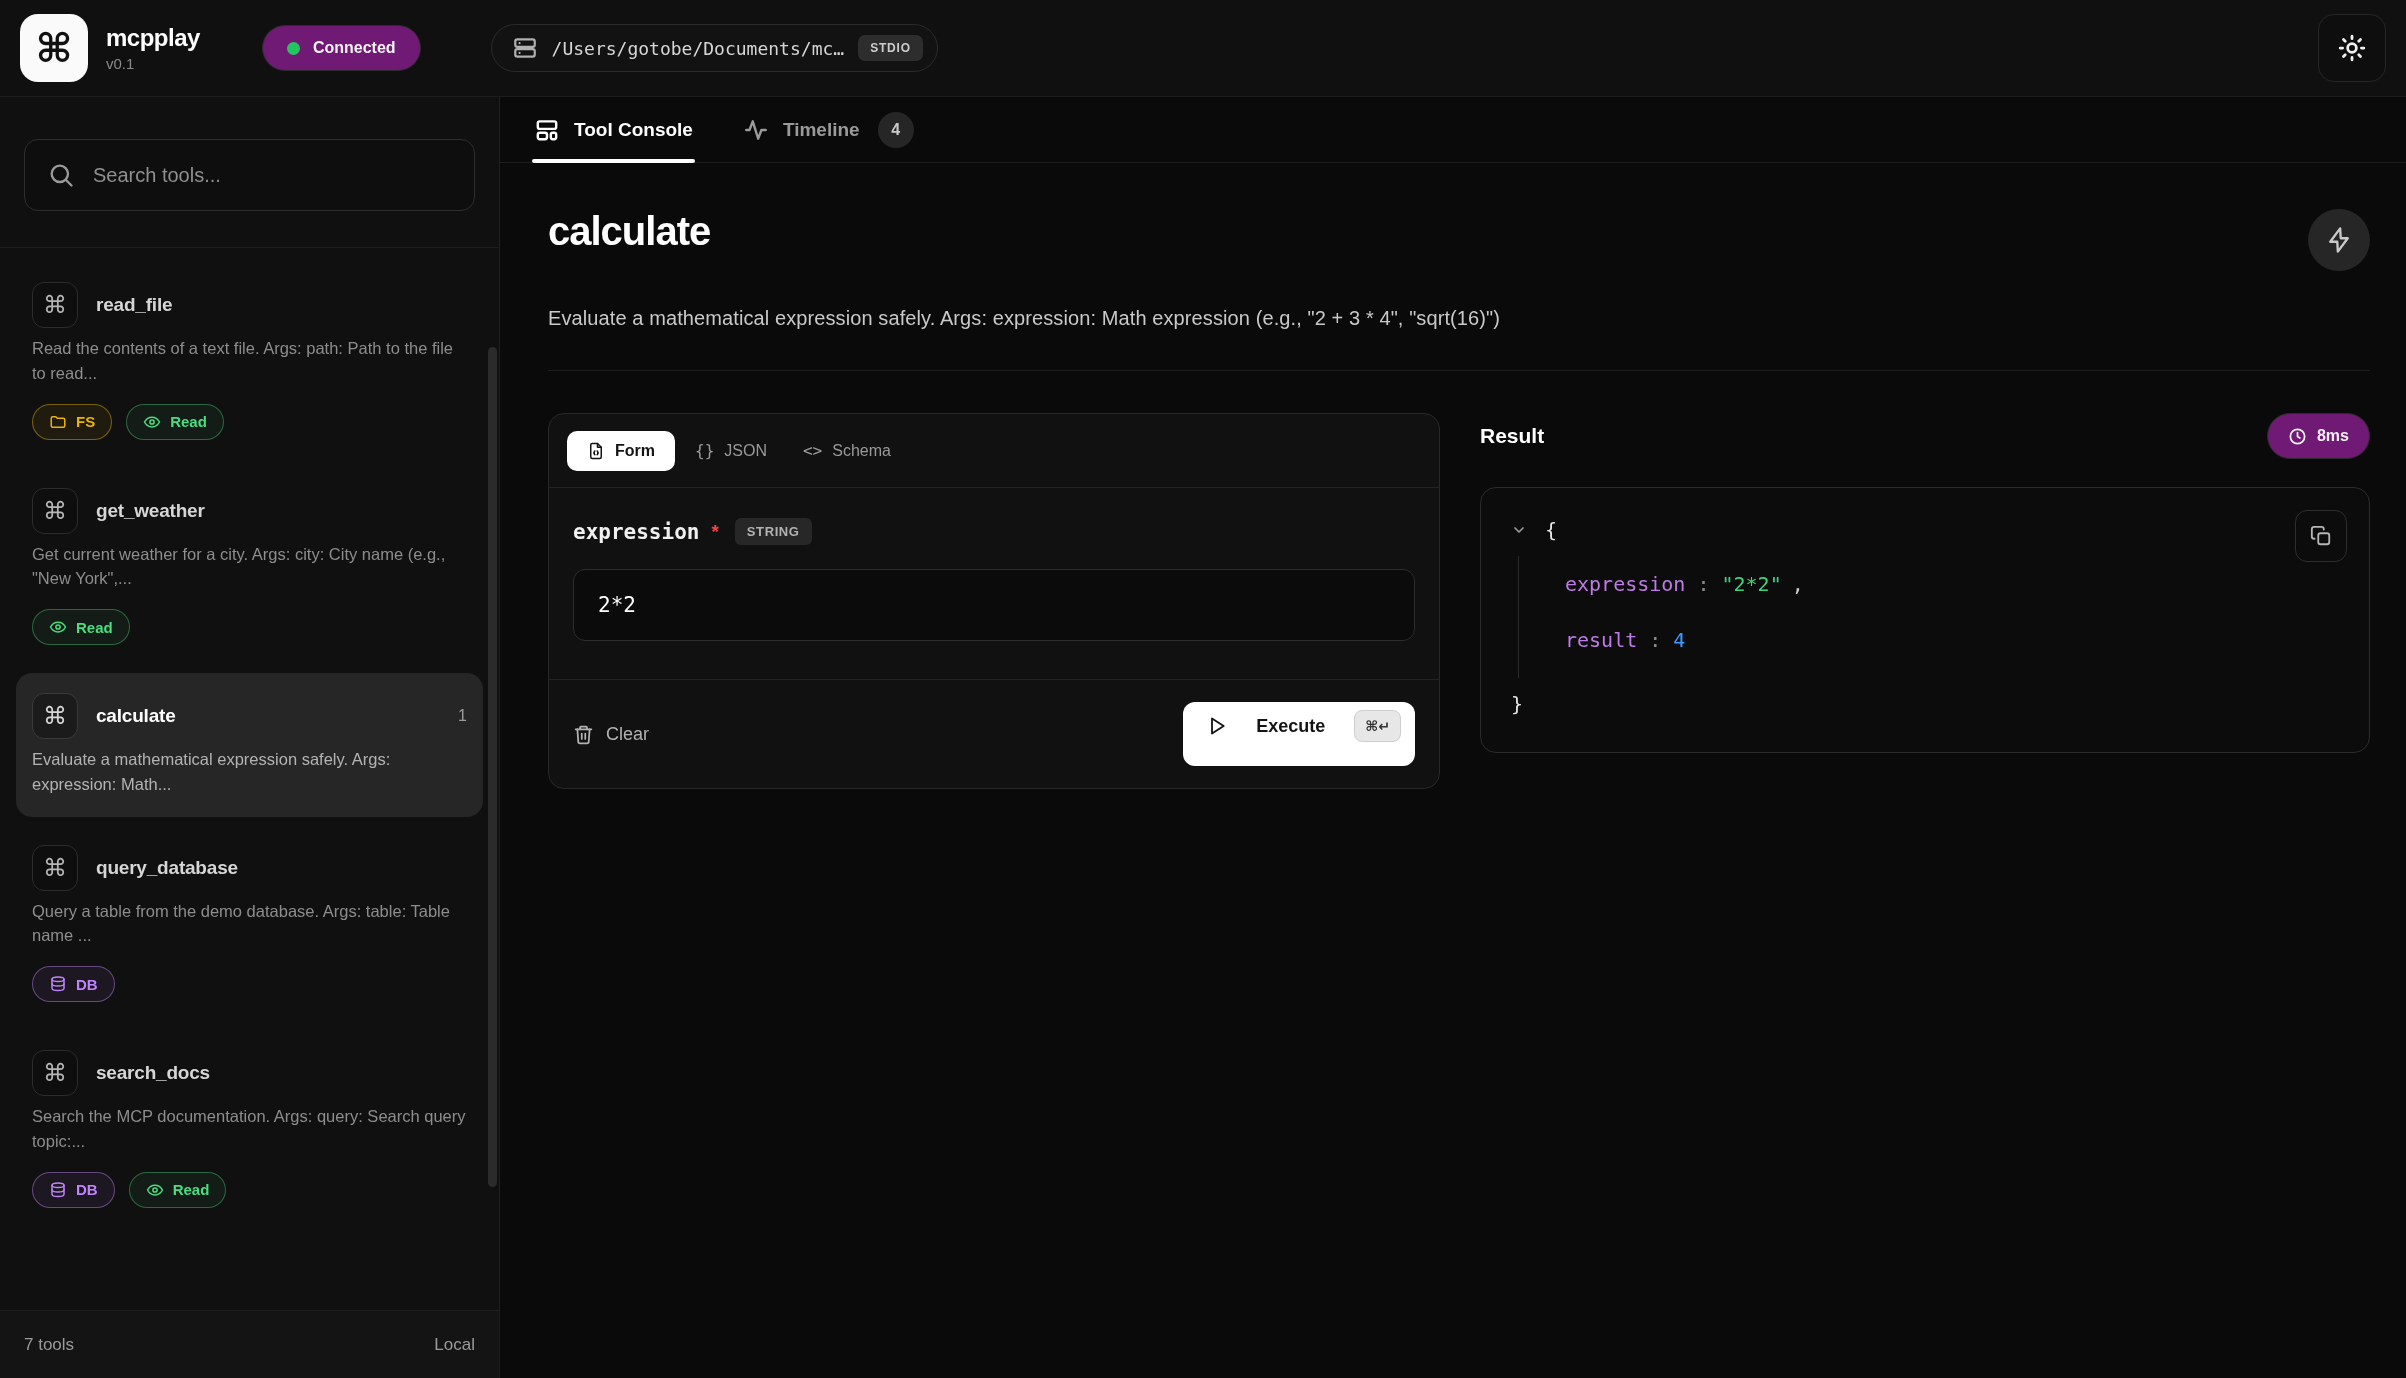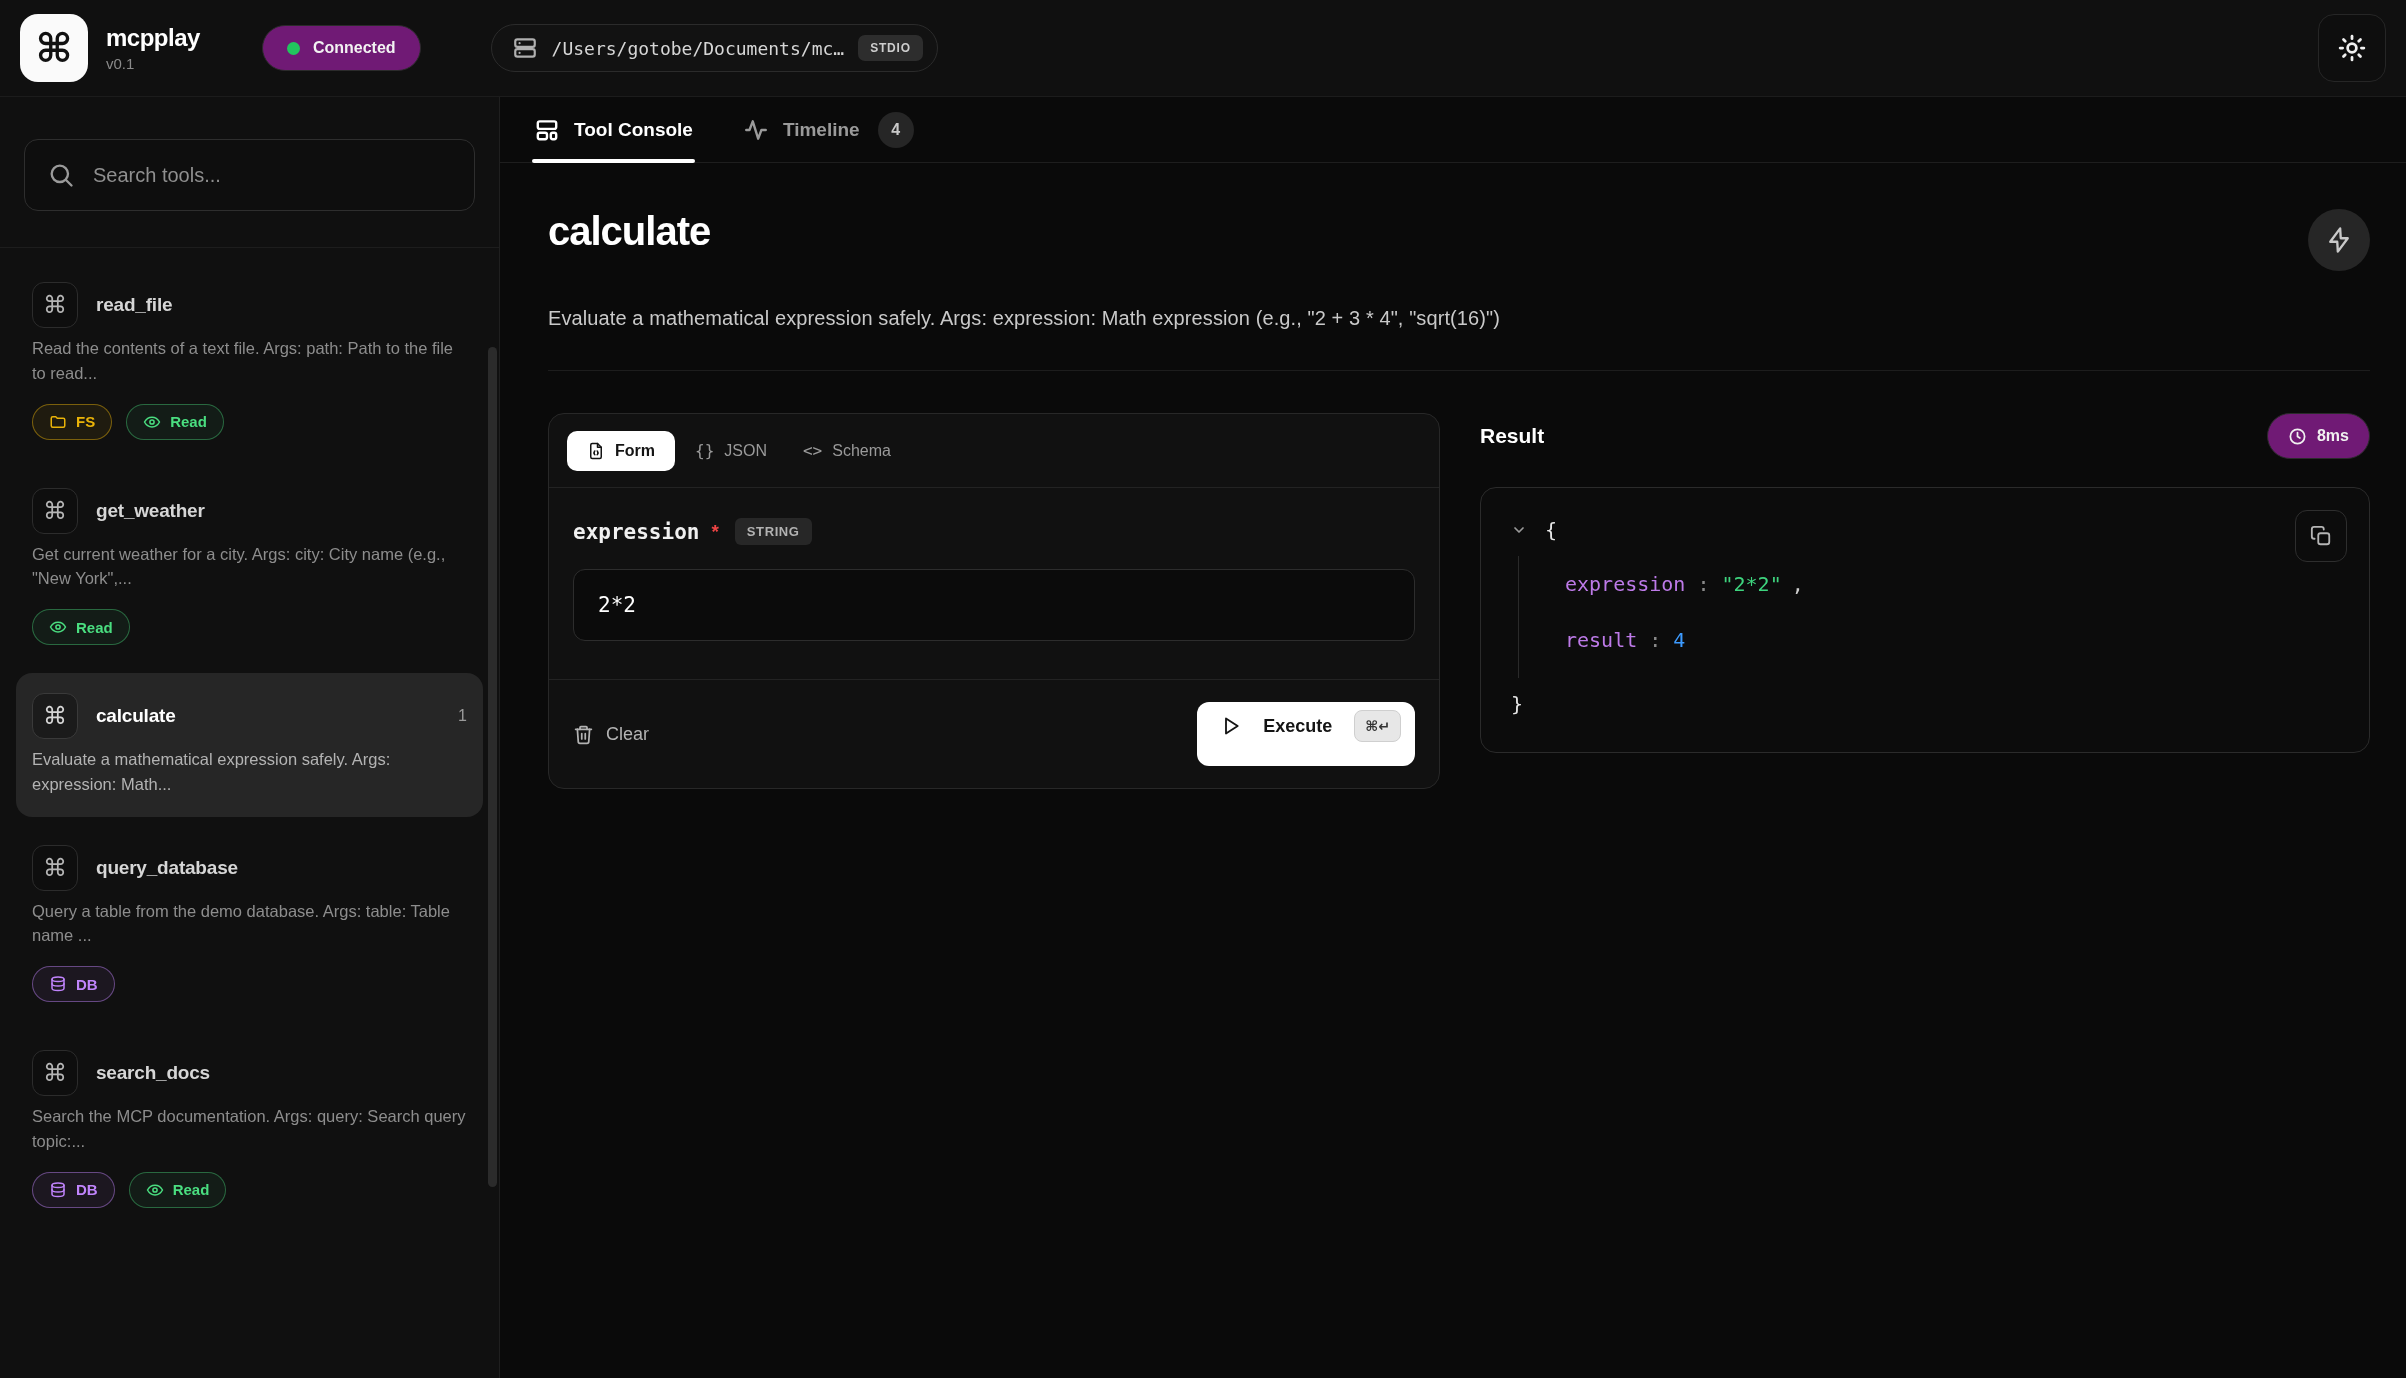--- a/index.html
+++ b/index.html
@@ -74,21 +74,21 @@
   .ftab.active { background:#ffffff; color:#141414; font-weight:600; padding:11px 20px; }
   .ftab .glyph { font-family:"DejaVu Sans Mono", monospace; font-size:16px; }
   .form-body { padding:30px 24px 38px; }
   .field-label-row { display:flex; align-items:center; gap:12px; }
   .field-label { font-family:"DejaVu Sans Mono", monospace; font-size:21px; font-weight:600; color:#f0f0f0; }
   .req { color:#ef4444; font-size:19px; font-weight:700; }
   .type-chip { background:#272727; color:#b3b3b3; border-radius:6px; padding:6px 12px; font-size:13px; font-weight:600; letter-spacing:0.6px; margin-left:4px; }
   .field-input { margin-top:24px; width:100%; height:72px; border:1.5px solid #2d2d2d; border-radius:12px; background:#0b0b0b; color:#ffffff; font-family:"DejaVu Sans Mono", monospace; font-size:21px; padding:0 24px; outline:none; }
   .form-footer { border-top:1px solid #232323; padding:22px 24px; display:flex; align-items:center; justify-content:space-between; }
   .clear-btn { display:flex; align-items:center; gap:12px; color:#b3b3b3; font-size:18px; background:none; border:none; cursor:pointer; font-family:inherit; }
-  .execute-btn { display:flex; align-items:center; gap:22px; background:#ffffff; color:#141414; border:none; border-radius:12px; height:64px; padding:0 14px 16px 24px; font-size:18px; font-weight:600; cursor:pointer; font-family:inherit; }
+  .execute-btn { display:flex; align-items:center; gap:29px; background:#ffffff; color:#141414; border:none; border-radius:12px; height:64px; padding:0 14px 16px 24px; font-size:18px; font-weight:600; cursor:pointer; font-family:inherit; }
   .kbd { background:#e7e7e7; border:1px solid #cfcfcf; border-radius:8px; padding:7px 10px; font-size:14px; color:#333; font-family:"DejaVu Sans", sans-serif; }
 
   
   .result-col { flex:1; min-width:0; }
   .result-head { display:flex; align-items:center; justify-content:space-between; }
   .result-title { font-size:21px; font-weight:700; color:#ffffff; }
   .duration-pill { padding:8px 20px; gap:10px; font-size:16px; font-weight:700; color:#f0f0f0; }
   .result-card { margin-top:28px; border:1px solid #2b2b2b; border-radius:16px; background:#0c0c0c; padding:30px 30px 36px; position:relative; font-family:"DejaVu Sans Mono", monospace; font-size:20px; color:#e8e8e8; min-height:265px; }
   .copy-btn { position:absolute; top:22px; right:22px; width:52px; height:52px; border-radius:12px; border:1.5px solid #2e2e2e; background:transparent; color:#b5b5b5; display:flex; align-items:center; justify-content:center; cursor:pointer; }
   .json-open { display:flex; align-items:center; gap:18px; color:#e8e8e8; }
@@ -282,20 +282,24 @@
                 </span>
               <span>Read</span>
             </span>
           </div>
         </div>
 
       </div>
 
       <div class="scroll-thumb"></div>
 
+      <div class="sidebar-footer">
+        <span>7 tools</span>
+        <span>Local</span>
+      </div>
     </div>
 
     <div class="main">
 
       <div class="tabbar">
         <div class="tab active">
           <span>
             <svg width="26" height="26" viewBox="0 0 24 24" fill="none" stroke="currentColor" stroke-width="2.2" stroke-linecap="round" stroke-linejoin="round">
                 <rect x="3.5" y="4" width="17" height="7" rx="1.8"></rect>
                 <rect x="3.5" y="14.5" width="8.5" height="6" rx="1.8"></rect>

